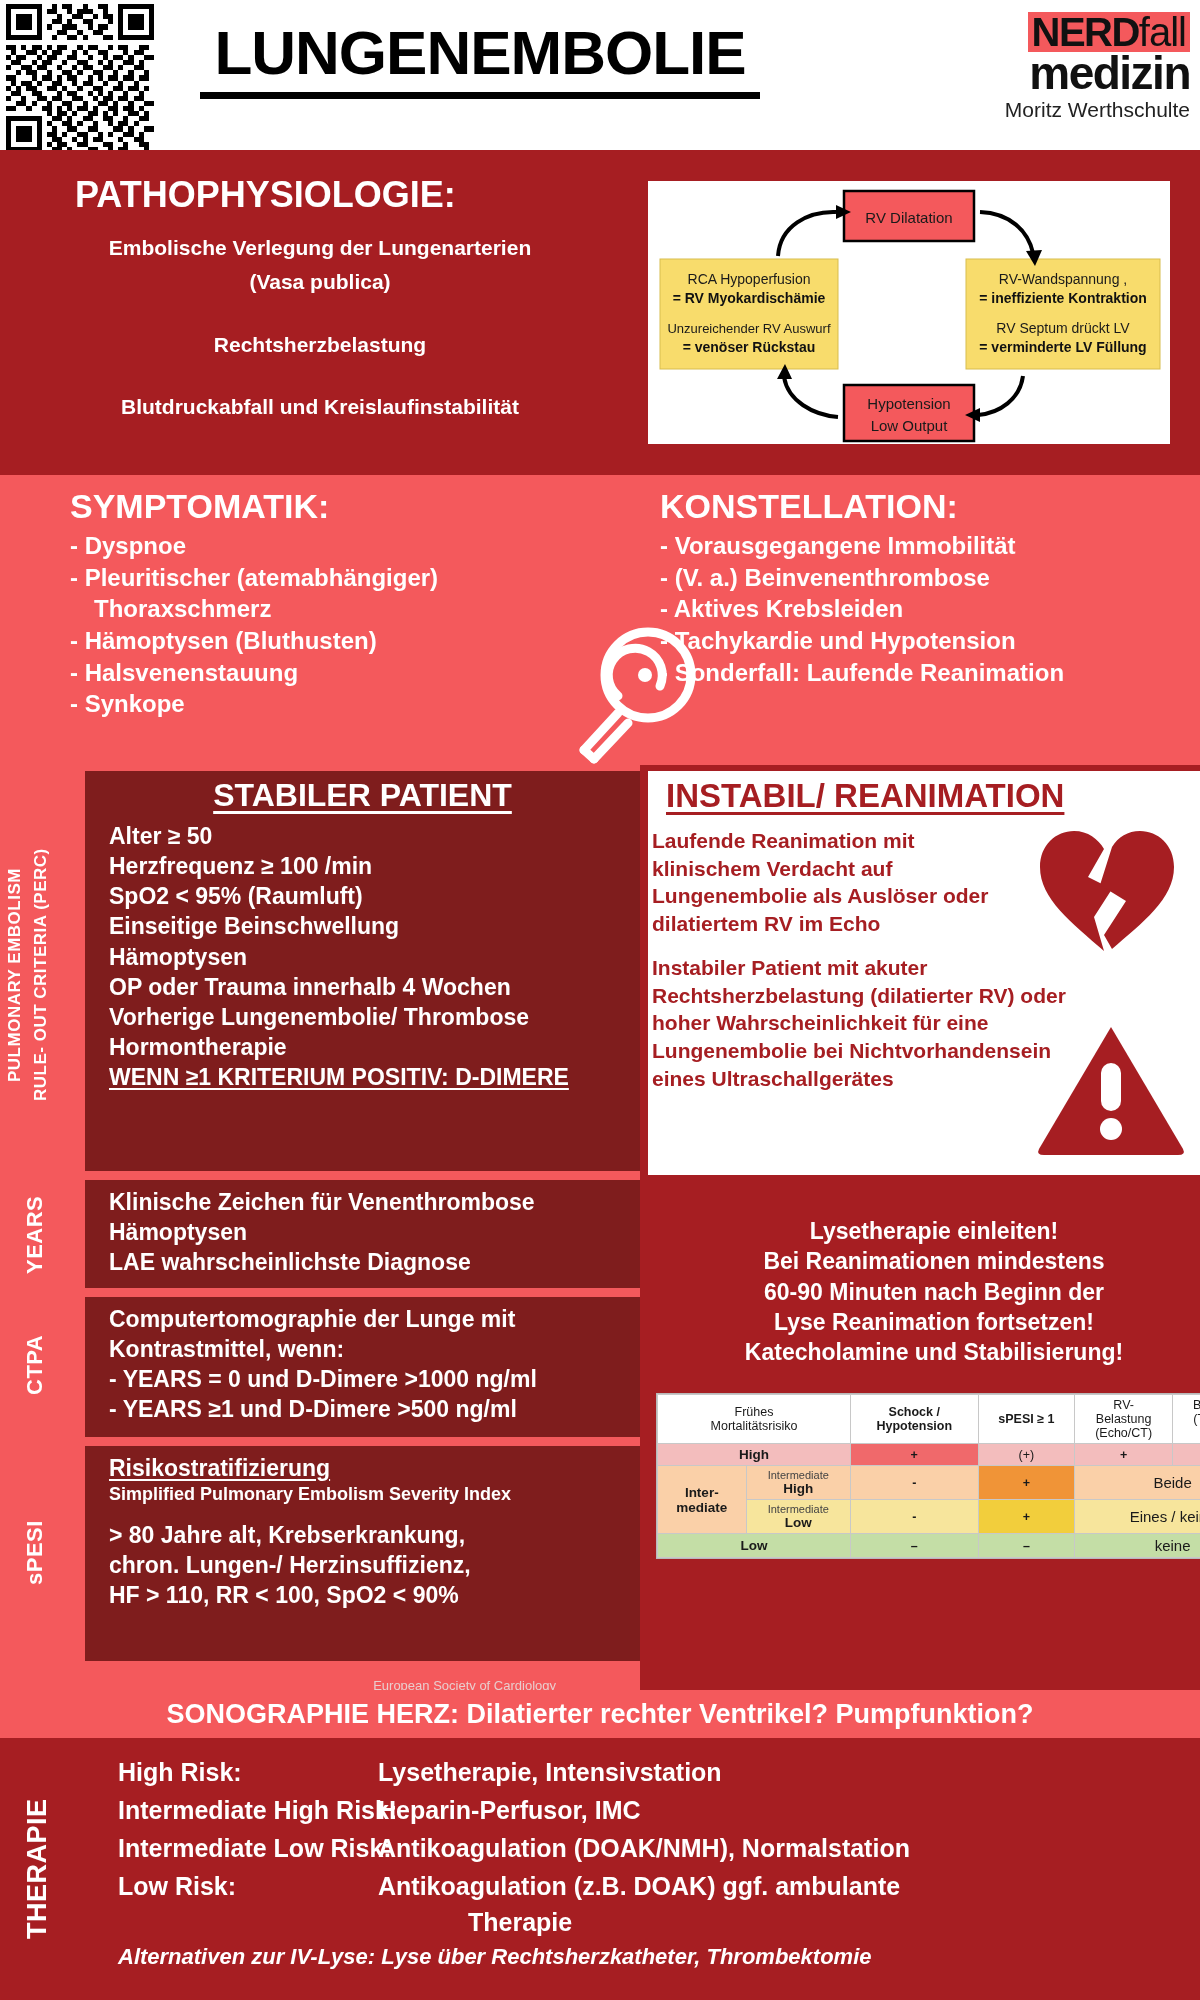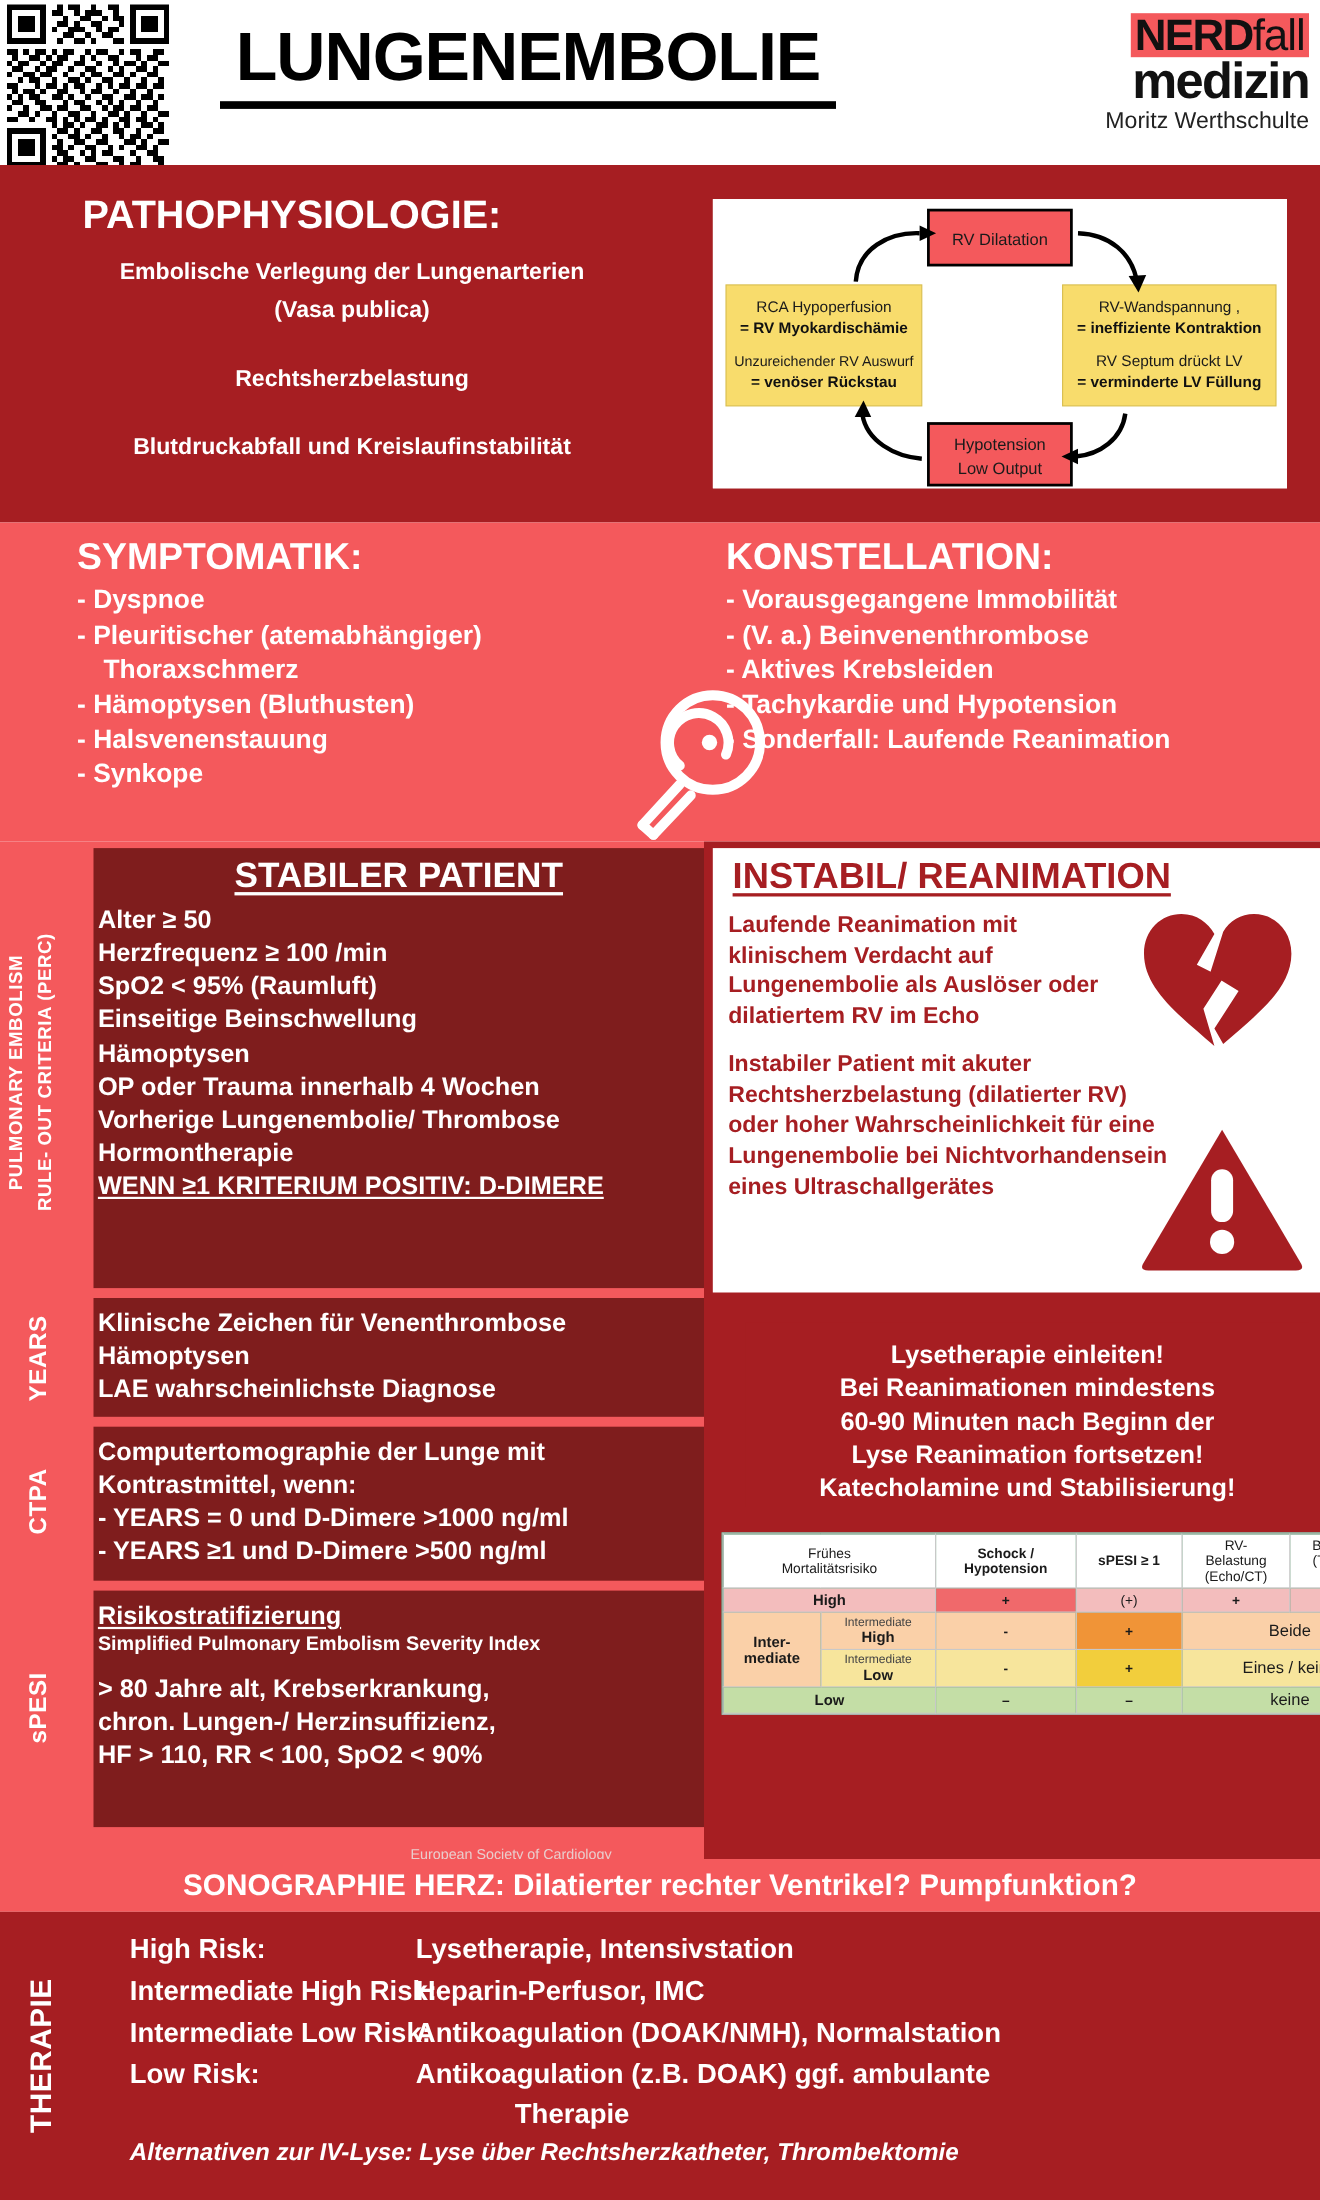--- a/index.html
+++ b/index.html
@@ -59,31 +59,31 @@
   .vl-ctpa { left:22px; top:530px; height:140px; width:34px; font-size:22px; }
   .vl-spesi { left:22px; top:680px; height:215px; width:34px; font-size:22px; }
 
   .darkbox { position:absolute; background:#7f1d1d; color:#fff; }
   .db-perc  { left:85px; top:6px;   width:555px; height:400px; }
   .db-years { left:85px; top:415px; width:555px; height:108px; }
   .db-ctpa  { left:85px; top:532px; width:555px; height:140px; }
   .db-spesi { left:85px; top:681px; width:555px; height:215px; }
 
   .box-title { font-size:32px; font-weight:bold; text-align:center; text-decoration:underline; text-underline-offset:5px; padding-top:6px; }
-  .crit { font-size:23px; font-weight:bold; line-height:1.31; padding-left:4px; }
+  .crit { font-size:23px; font-weight:bold; line-height:1.31; padding-left:24px; }
   .crit.u { text-decoration:underline; text-underline-offset:3px; }
   .crit.pad { padding-top:7px; }
   .crit.small { font-size:18px; }
   .crit.gap { margin-top:13px; }
 
   
   .rightcol { position:absolute; left:640px; top:765px; width:560px; height:925px; background:#A61E22; }
   .whitebox { position:absolute; left:8px; top:6px; width:552px; height:404px; background:#fff; }
   .instabil-title { font-size:33px; font-weight:bold; color:#A61E22; text-decoration:underline; text-underline-offset:5px; padding:6px 0 0 18px; }
-  .ins-p { font-size:21px; font-weight:bold; color:#A61E22; line-height:1.32; padding-left:14px; }
+  .ins-p { font-size:21px; font-weight:bold; color:#A61E22; line-height:1.32; padding-left:4px; }
   .ins-p.p1 { padding-top:12px; width:380px; }
   .ins-p.p2 { padding-top:16px; width:420px; }
   .heart-icon { position:absolute; right:18px; top:52px; width:150px; height:130px; }
   .warn-icon { position:absolute; right:14px; top:250px; width:150px; height:135px; }
 
   .lysebox { position:absolute; left:38px; top:437px; width:512px; height:168px; background:#A61E22; color:#fff; text-align:center; }
   .lysebox div { font-size:23px; font-weight:bold; line-height:1.32; }
   .lysebox .first { padding-top:14px; }
 
   

